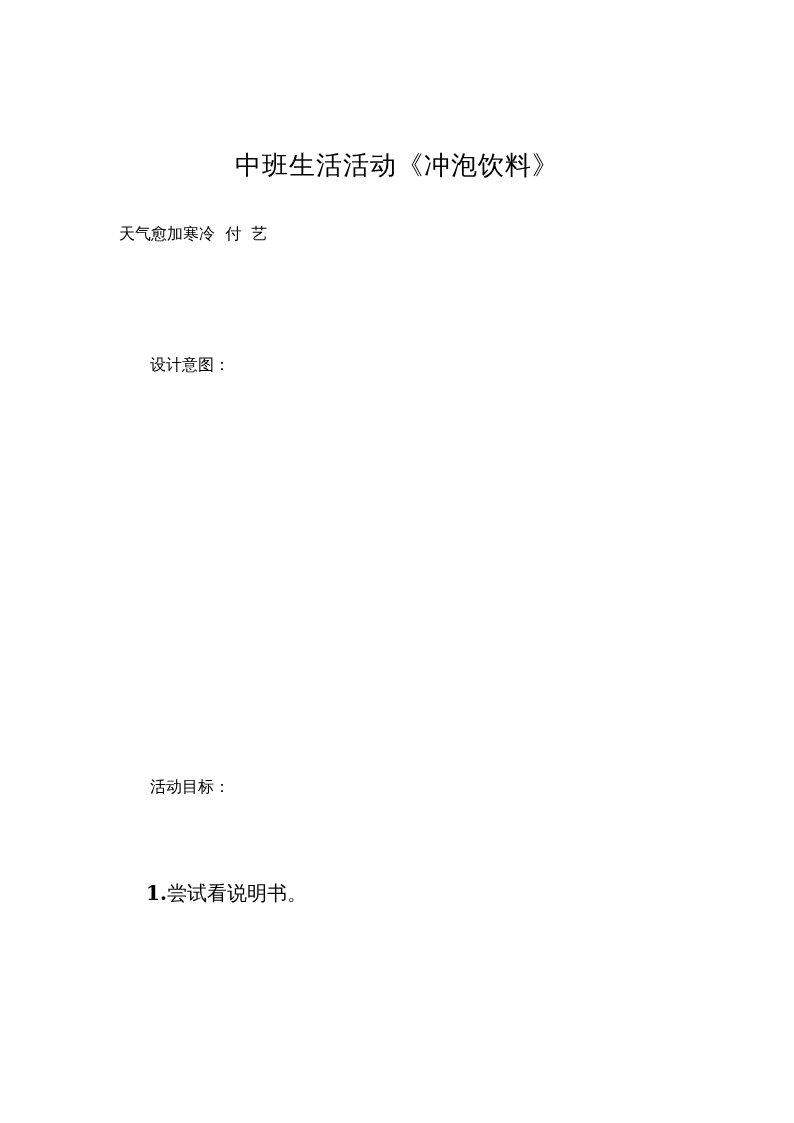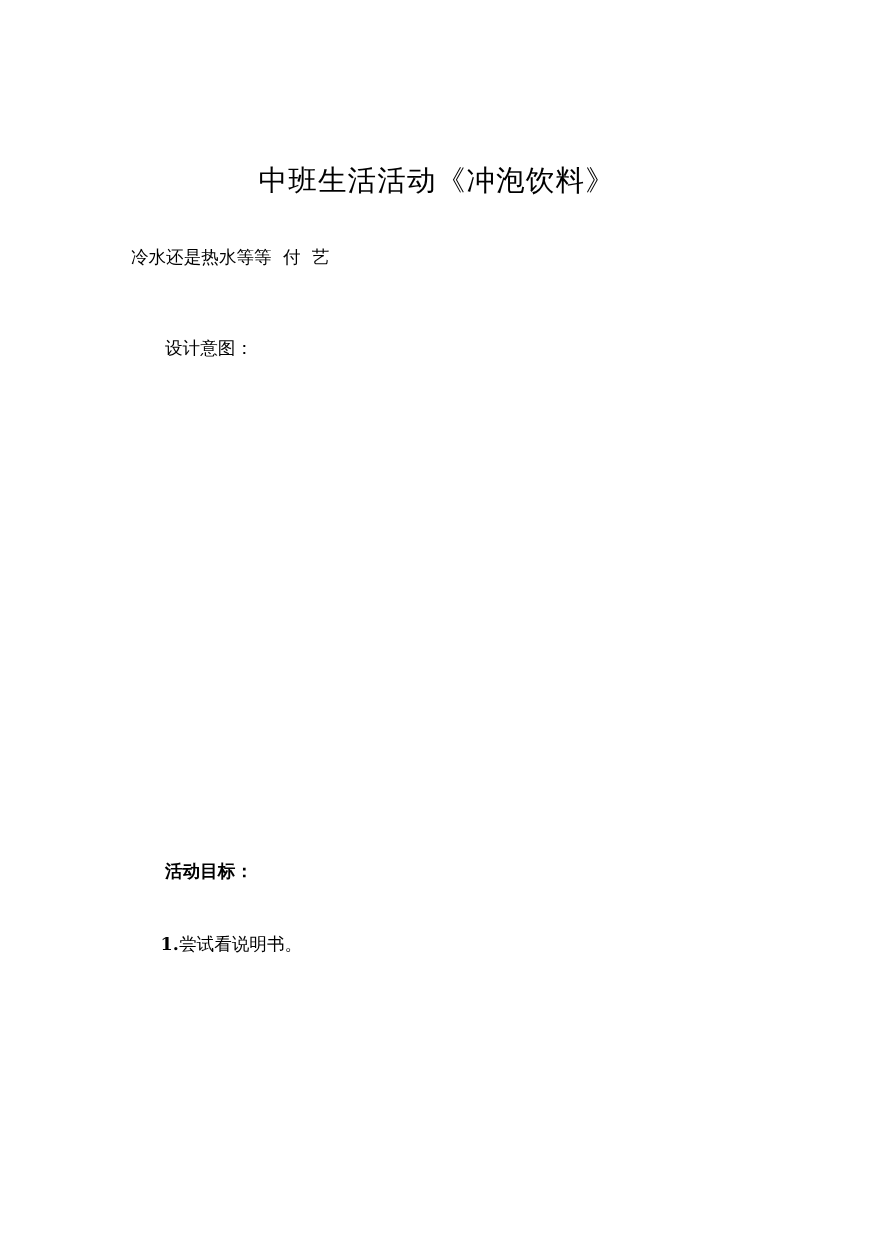--- a/index.html
+++ b/index.html
@@ -41,56 +41,58 @@
       top: 220px;
       font-size: 16px;
       line-height: 28px;
       white-space: pre;
     }
     .section-heading {
       position: absolute;
       left: 150px;
       font-size: 16px;
       line-height: 28px;
+      margin-top: 48px;
     }
     .intent-heading { top: 303px; }
-    .goal-heading { top: 778px; font-weight: bold; }
+    .goal-heading { top: 725px; }
 
     .body-para {
       position: absolute;
       left: 119px;
       top: 382px;
       width: 560px;
       font-size: 16.6px;
       line-height: 40.6px;
       text-indent: 33px;
       letter-spacing: 0.9px;
       text-align: justify;
     }
     .goal-item {
       position: absolute;
       left: 146px;
-      font-size: 16px;
+      font-size: 20px;
       line-height: 28px;
+      margin-top: 34px;
     }
     .goal-item .num {
       font-family: "DejaVu Serif", "Liberation Serif", serif;
       font-weight: bold;
     }
     .goal-1 { top: 845px; }
     .goal-2 { top: 926px; }
   </style>
 </head>
 <body>
 
 <div class="page">
 
   <div class="title">中班生活活动《冲泡饮料》</div>
 
-  <div class="author">冷水还是热水等等  付  艺</div>
+  <div class="author">天气愈加寒冷  付  艺</div>
 
   <div class="section-heading intent-heading">设计意图：</div>
 
 
   <div class="section-heading goal-heading">活动目标：</div>
 
   <div class="goal-item goal-1">
     <span class="num">1.</span><span>尝试看说明书。</span>
   </div>
 

